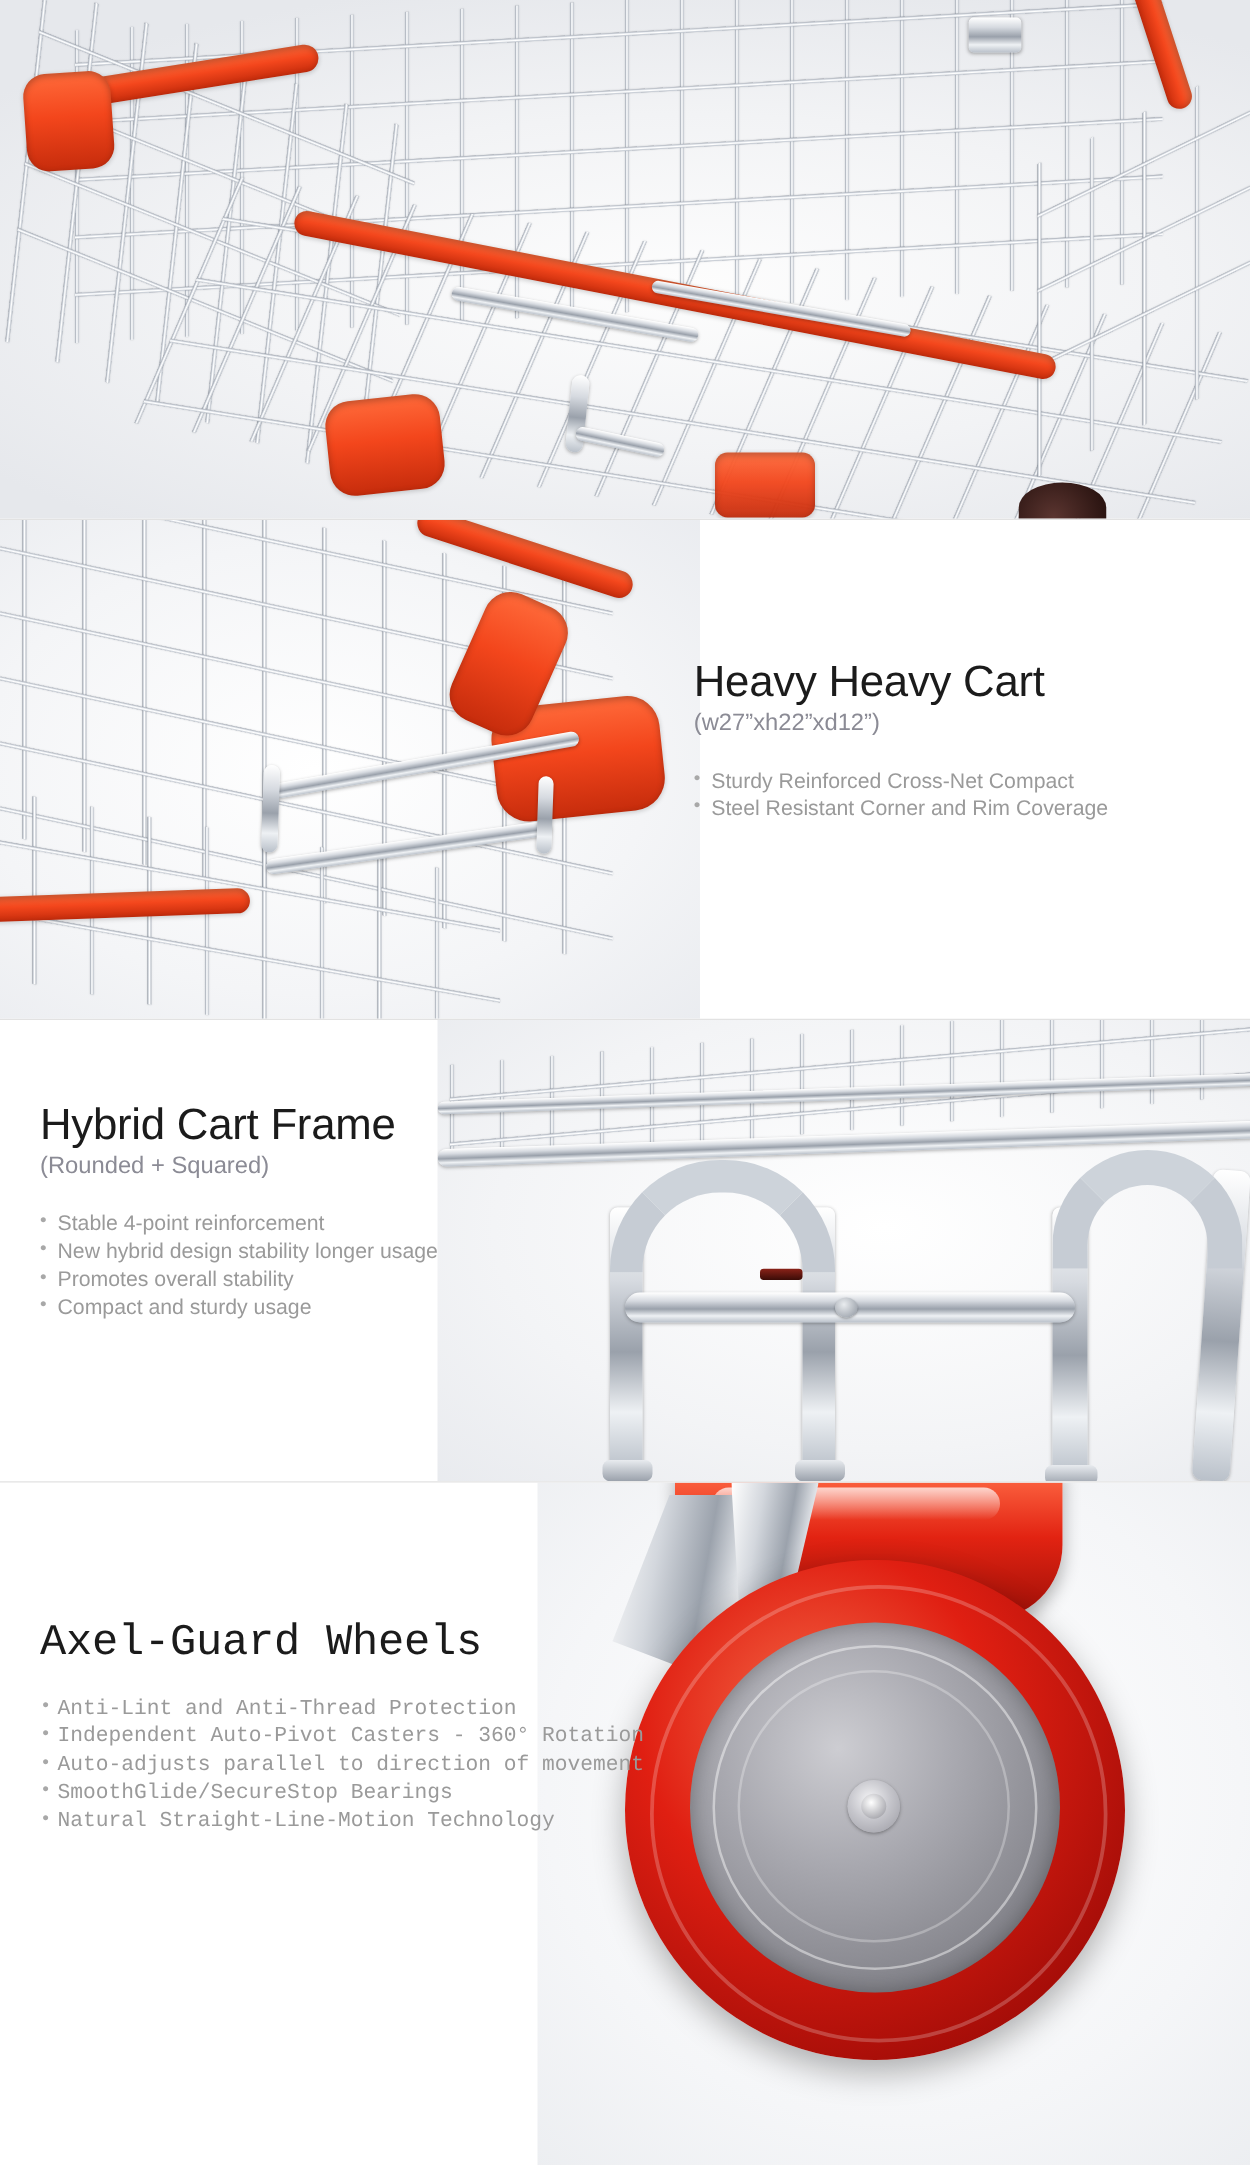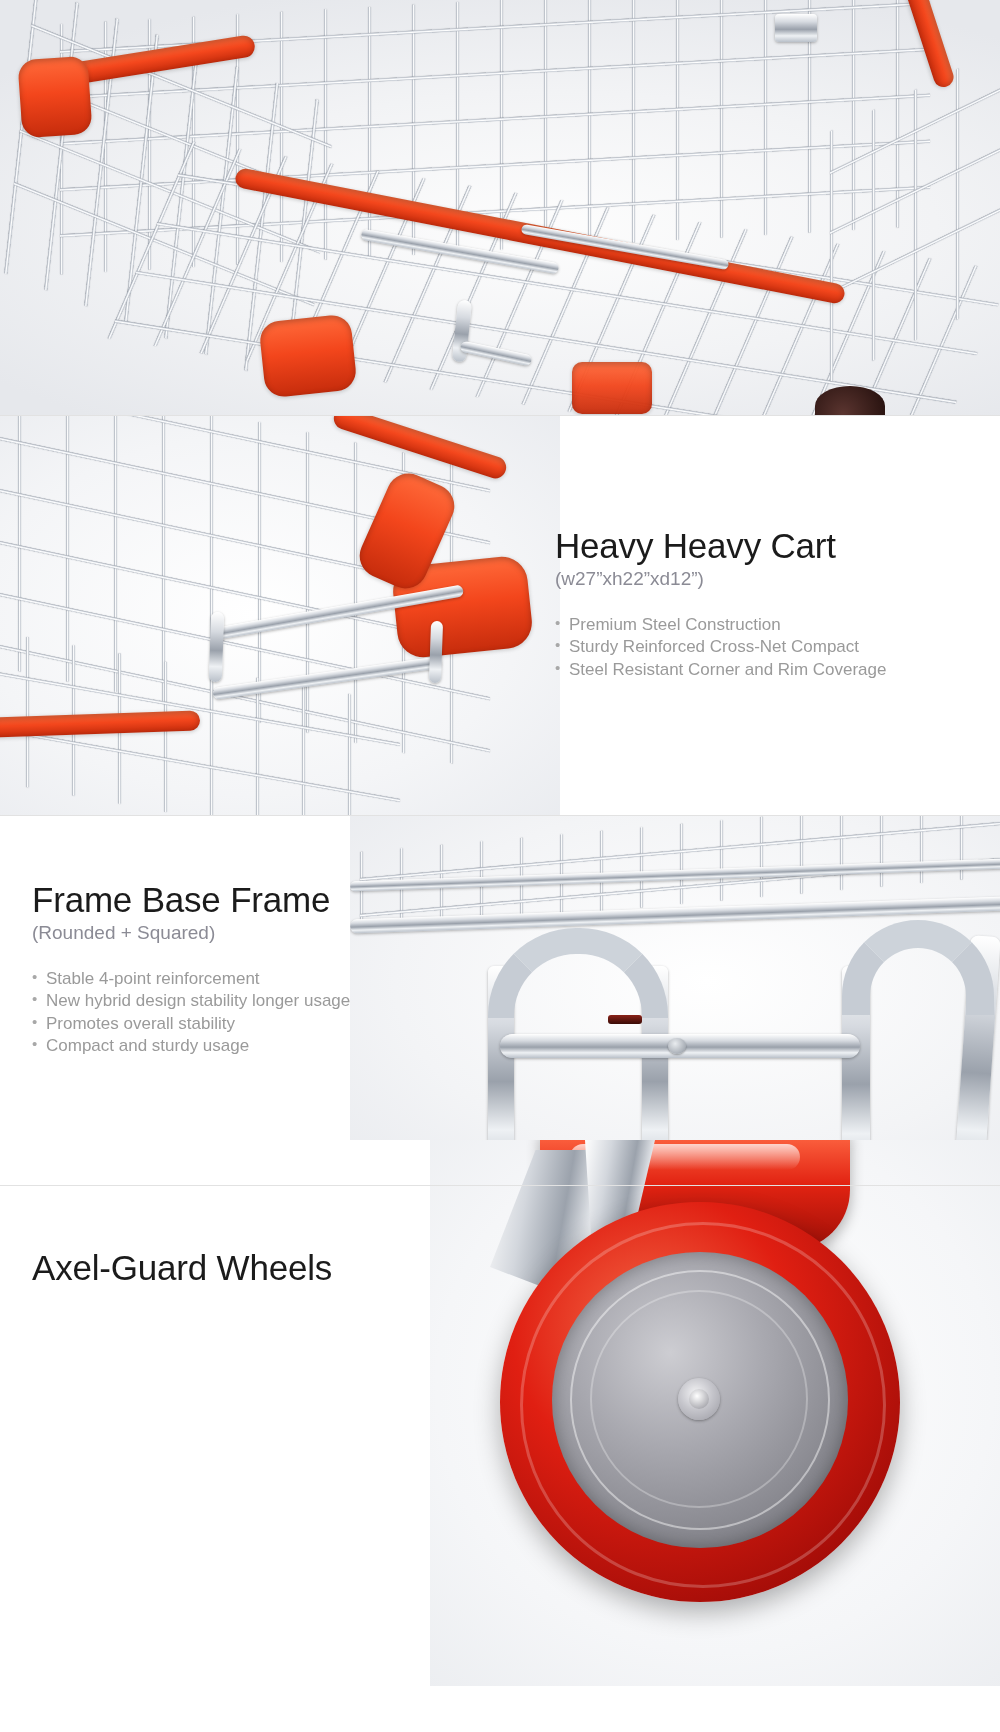--- a/index.html
+++ b/index.html
@@ -66,21 +66,21 @@
     background:radial-gradient(ellipse 80% 75% at 45% 50%, #ffffff 0%, #f4f5f7 60%, #e9ebef 100%);}
   #b2text{left:555px;top:112px;width:420px;}
 
   
   #band3{top:816px;height:369px;}
   #b3photo{left:350px;top:0;width:650px;height:369px;
     background:radial-gradient(ellipse 80% 80% at 55% 45%, #ffffff 0%, #f3f4f6 60%, #e8eaee 100%);}
   #b3text{left:32px;top:66px;width:420px;}
 
   
-  #band4{top:1140px;height:546px;}
+  #band4{top:1186px;height:546px;font-family:Liberation Mono, monospace;}
   #b4photo{left:430px;top:0;width:570px;height:546px;
     background:radial-gradient(ellipse 75% 75% at 50% 45%, #ffffff 0%, #f5f6f8 65%, #eceef1 100%);}
   #b4text{left:32px;top:110px;width:440px;}
 
   
   .tire{border-radius:50%;
     background:radial-gradient(circle at 38% 32%, #ffffff 0%, #f05a3c 8%, #e01f12 38%, #a50d08 78%, #6d0604 100%);
     box-shadow:0 10px 26px rgba(0,0,0,.3);}
   .hub{border-radius:50%;
     background:radial-gradient(circle at 40% 34%, #cdcdd2 0%, #a9a9b0 35%, #88888f 70%, #6d6d74 100%);
@@ -249,21 +249,20 @@
       <div class="chrome-bar" style="left:215px;top:190px;width:250px;height:12px;transform:rotate(-10deg);"></div>
       <div class="chrome-bar" style="left:210px;top:196px;width:13px;height:70px;transform:rotate(2deg);"></div>
       <div class="chrome-bar" style="left:212px;top:256px;width:230px;height:12px;transform:rotate(-8deg);"></div>
       <div class="chrome-bar" style="left:430px;top:205px;width:12px;height:62px;transform:rotate(2deg);"></div>
     </div>
 
     <div class="txt right" id="b2text">
       <div class="heading">Heavy Heavy Cart</div>
       <div class="subheading">(w27”xh22”xd12”)</div>
       <ul class="bullets">
-        <li>Premium Steel Construction</li>
         <li>Sturdy Reinforced Cross-Net Compact</li>
         <li>Steel Resistant Corner and Rim Coverage</li>
       </ul>
     </div>
   </div>
   <div class="divider" style="top:815px;"></div>
 
   <div class="band" id="band3">
     <div class="photo" id="b3photo">
 
@@ -321,21 +320,21 @@
 
       <div style="left:132px;top:352px;width:40px;height:17px;border-radius:6px;
                   background:linear-gradient(180deg,#e8ebef,#9aa1ab);"></div>
       <div style="left:286px;top:352px;width:40px;height:17px;border-radius:6px;
                   background:linear-gradient(180deg,#e8ebef,#9aa1ab);"></div>
       <div style="left:486px;top:356px;width:42px;height:16px;border-radius:6px;
                   background:linear-gradient(180deg,#e8ebef,#9aa1ab);"></div>
     </div>
 
     <div class="txt" id="b3text">
-      <div class="heading">Frame Base Frame</div>
+      <div class="heading">Hybrid Cart Frame</div>
       <div class="subheading">(Rounded + Squared)</div>
       <ul class="bullets">
         <li>Stable 4-point reinforcement</li>
         <li>New hybrid design stability longer usage</li>
         <li>Promotes overall stability</li>
         <li>Compact and sturdy usage</li>
       </ul>
     </div>
   </div>
   <div class="divider" style="top:1185px;"></div>
@@ -363,16 +362,23 @@
       <div class="hubcap" style="left:248px;top:238px;width:42px;height:42px;"></div>
       <div style="left:259px;top:249px;width:20px;height:20px;border-radius:50%;
                   background:radial-gradient(circle at 40% 35%,#ffffff,#8f8f97);"></div>
 
       <div style="left:90px;top:82px;width:360px;height:360px;border-radius:50%;
                   border:3px solid rgba(255,255,255,.22);"></div>
     </div>
 
     <div class="txt" id="b4text">
       <div class="heading">Axel-Guard Wheels</div>
+      <ul class="bullets">
+        <li>Anti-Lint and Anti-Thread Protection</li>
+        <li>Independent Auto-Pivot Casters - 360° Rotation</li>
+        <li>Auto-adjusts parallel to direction of movement</li>
+        <li>SmoothGlide/SecureStop Bearings</li>
+        <li>Natural Straight-Line-Motion Technology</li>
+      </ul>
     </div>
   </div>
 
 </div>
 
 </body></html>

